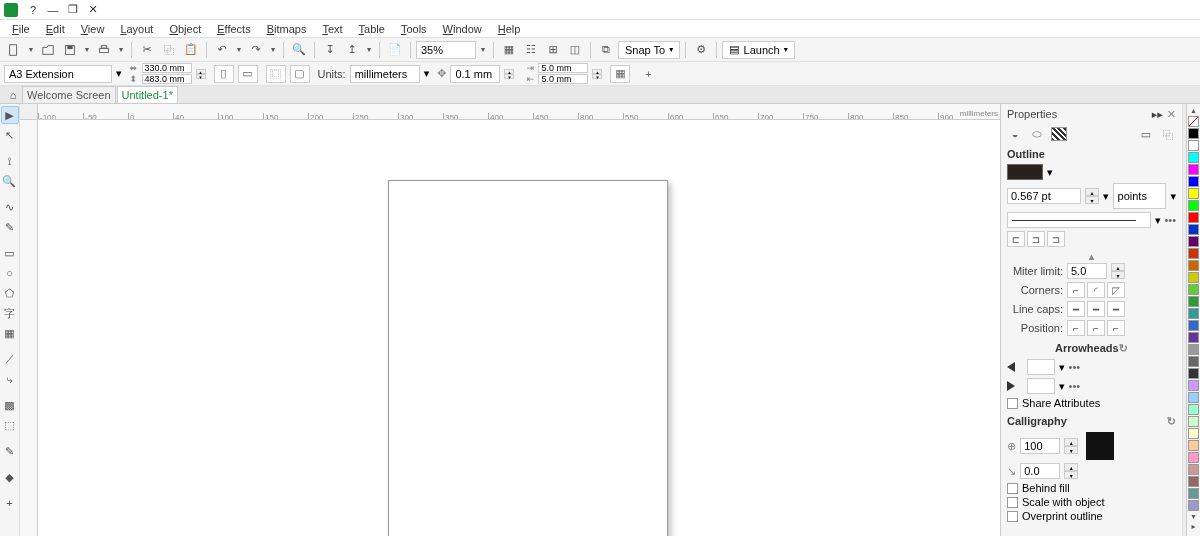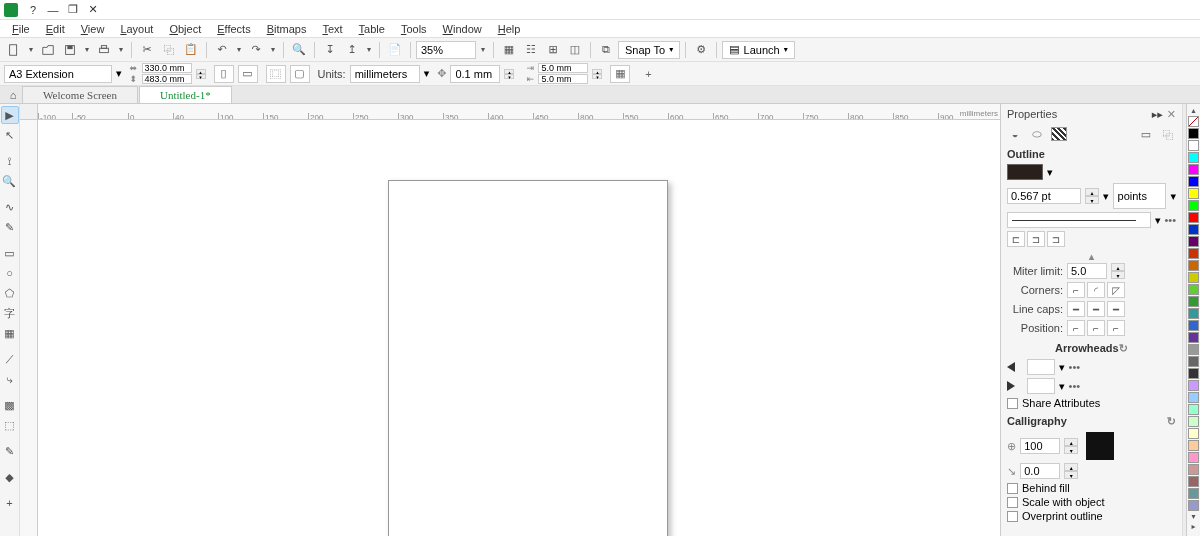--- a/index.html
+++ b/index.html
@@ -34,21 +34,21 @@
 .prop-bar .field-row .ico { width: 12px; height: 10px; color: #888; font-size: 9px; display: flex; align-items: center; }
 .prop-bar .field-row .val { width: 50px; border: 1px solid #ccc; background: #fff; padding: 0 2px; font-size: 9px; height: 10px; line-height: 9px; }
 .prop-bar .spinner { width: 10px; display: flex; flex-direction: column; }
 .prop-bar .spinner div { height: 5px; background: #eee; border: 1px solid #ccc; font-size: 5px; text-align: center; line-height: 4px; cursor: pointer; }
 .prop-bar .btn-sm { width: 20px; height: 18px; border: 1px solid #ccc; background: #fff; display: flex; align-items: center; justify-content: center; cursor: pointer; color: #666; }
 .prop-bar .label { color: #444; }
 
 
 .doc-tabs { height: 18px; background: #e8e8e8; display: flex; align-items: flex-end; padding-left: 4px; border-bottom: 1px solid #ccc; }
 .doc-tabs .home-btn { width: 18px; height: 16px; display: flex; align-items: center; justify-content: center; cursor: pointer; color: #555; }
-.doc-tabs .tab { height: 17px; padding: 0 20px; background: #f0f0f0; border: 1px solid #ccc; border-bottom: none; display: flex; align-items: center; cursor: pointer; color: #555; margin-right: 1px; font-family: Liberation Serif, serif; }
+.doc-tabs .tab { height: 17px; padding: 0 4px; background: #f0f0f0; border: 1px solid #ccc; border-bottom: none; display: flex; align-items: center; cursor: pointer; color: #555; margin-right: 1px; }
 .doc-tabs .tab.active { background: #fff; color: #1a8f3c; }
 
 
 .main { display: flex; height: calc(536px - 104px); }
 
 
 .toolbox { width: 20px; background: #f5f5f5; border-right: 1px solid #e0e0e0; display: flex; flex-direction: column; align-items: center; gap: 2px; padding-top: 2px; }
 .toolbox .tool { width: 18px; height: 18px; display: flex; align-items: center; justify-content: center; cursor: pointer; color: #555; border: 1px solid transparent; border-radius: 2px; }
 .toolbox .tool.sel { background: #d0e6f7; border-color: #9ac9ed; }
 
@@ -292,21 +292,21 @@
     <div class="tool">◆</div>
     <div style="height:4px"></div>
     <div class="tool">+</div>
   </div>
 
   <div class="canvas-wrap">
     <div class="ruler-corner"></div>
     <div class="ruler-h" id="ruler-h">
       <span class="ruler-unit">millimeters</span>
     <div class="tick" style="left: 0px;">-100</div>
-        <div class="tick" style="left: 34px; font-style: italic;">-50</div>
+        <div class="tick" style="left: 45px; font-style: italic;">-50</div>
         <div class="tick" style="left: 90px;">0</div>
         <div class="tick" style="left: 135px;">40</div>
         <div class="tick" style="left: 180px;">100</div>
         <div class="tick" style="left: 225px;">150</div>
         <div class="tick" style="left: 270px;">200</div>
         <div class="tick" style="left: 315px;">250</div>
         <div class="tick" style="left: 360px;">300</div>
         <div class="tick" style="left: 405px;">350</div>
         <div class="tick" style="left: 450px;">400</div>
         <div class="tick" style="left: 495px;">450</div>

